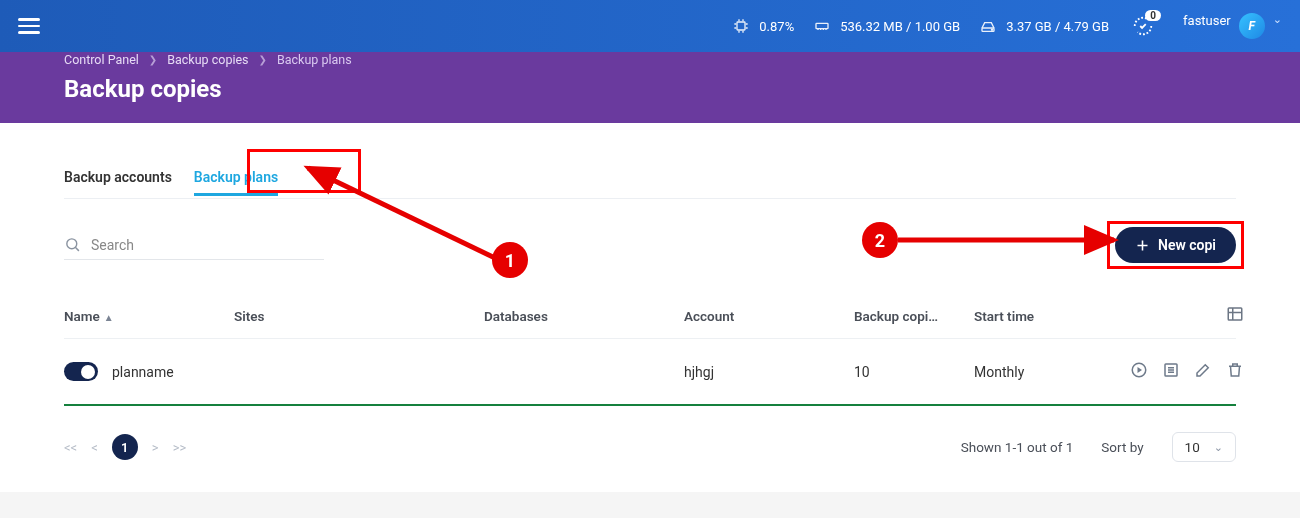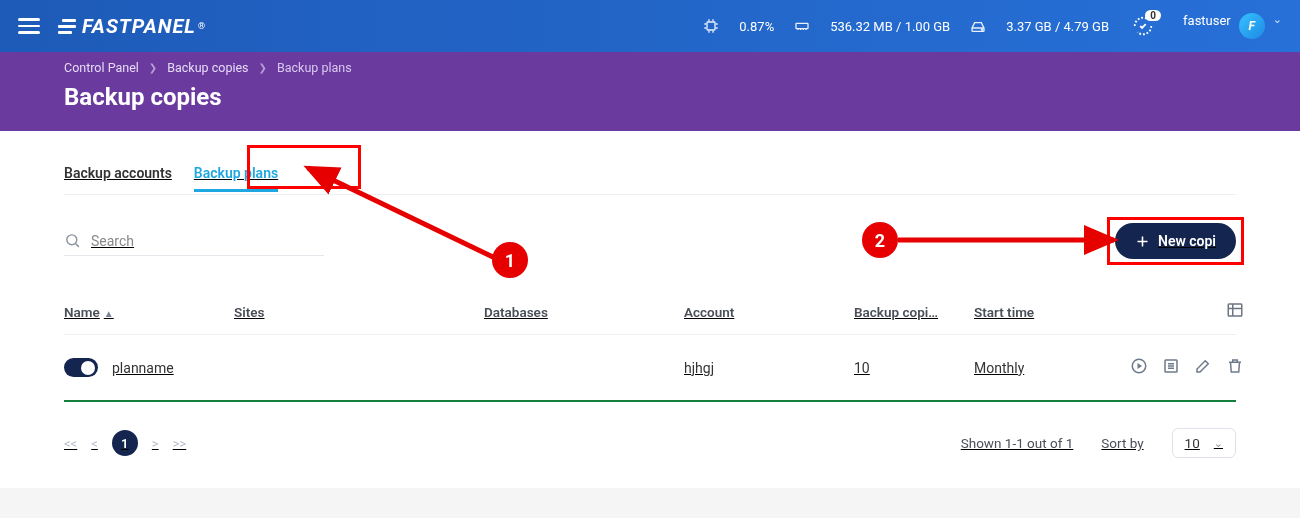--- a/index.html
+++ b/index.html
@@ -16,39 +16,39 @@
 .hamburger { width: 22px; cursor: pointer; margin-right: 18px; }
 .hamburger div { height: 2.5px; background: #fff; margin: 4px 0; border-radius: 2px; }
 .logo { display: flex; align-items: center; font-size: 20px; font-weight: 700; font-style: italic; letter-spacing: 1px; }
 .logo-bars { display: inline-flex; flex-direction: column; gap: 3px; margin-right: 6px; }
 .logo-bars span { display: block; width: 18px; height: 3px; background: #fff; border-radius: 1px; }
 .logo-bars span:nth-child(1){ width: 14px; margin-left: 4px;}
 .logo-bars span:nth-child(3){ width: 14px; }
 .logo sup { font-size: 9px; margin-left: 2px; font-style: normal; }
 .top-spacer { flex: 1; }
 .top-stats { display: flex; align-items: center; gap: 20px; font-size: 13px; }
-.stat { display: flex; align-items: center; gap: 20px; }
+.stat { display: flex; align-items: center; gap: 10px; }
 .stat-icon { width: 16px; height: 16px; opacity: .9; }
 .notif { position: relative; width: 28px; height: 28px; display: flex; align-items: center; justify-content: center; }
 .notif-badge { position: absolute; top: -2px; right: -4px; background: #fff; color: #333; font-size: 10px; border-radius: 10px; padding: 0 5px; font-weight: 700; }
 .user-block { display: flex; align-items: flex-start; gap: 8px; font-size: 13px; margin-left: 6px; }
 .avatar { width: 26px; height: 26px; border-radius: 50%; background: linear-gradient(135deg,#36c2ff,#1e88e5); display: flex; align-items: center; justify-content: center; font-size: 12px; font-weight: 700; font-style: italic; }
 .chevron-down { font-size: 11px; color: #cfe3ff; }
 
 .purple-header {
   background: #6a3a9e;
   color: #fff;
-  padding: 8px 64px 20px;
+  padding: 0 64px 20px;
 }
 .breadcrumb { font-size: 12.5px; color: #d9c9f0; display: flex; align-items: center; gap: 10px; }
 .breadcrumb a { color: #e6dbf5; text-decoration: none; }
 .breadcrumb .sep { color: #b79fd6; font-size: 10px; }
 .page-title { font-size: 24px; font-weight: 700; margin-top: 8px; }
 
-.content { background: #fff; margin: 0; padding: 20px 64px 30px; text-decoration: underline; }
+.content { background: #fff; margin: 0; padding: 32px 64px 30px; }
 
 .tabs { display: flex; gap: 22px; border-bottom: 1px solid #eceff3; position: relative; height: 44px; align-items: center; }
 .tab { font-size: 14px; font-weight: 600; color: #333; padding: 10px 0; cursor: pointer; }
 .tab.active { color: #1ea7e0; position: relative; }
 .tab.active::after { content:''; position: absolute; left:0; right:0; bottom:-1px; height:3px; background:#1ea7e0; }
 .tab-highlight-box { position: absolute; border: 3px solid #ff0000; top: -6px; left: 183px; width: 114px; height: 44px; pointer-events: none; }
 
 .search-row { display: flex; align-items: center; justify-content: space-between; margin-top: 28px; }
 .search-wrap { display: flex; align-items: flex-end; gap: 10px; border-bottom: 1px solid #e3e6ea; padding: 6px 0; width: 260px; }
 .search-wrap input { border: none; outline: none; font-size: 14px; flex:1; color:#333; }
@@ -82,29 +82,20 @@
 .anno-circle { position:absolute; width:36px; height:36px; border-radius:50%; background:#e60000; color:#fff; display:flex; align-items:center; justify-content:center; font-size:18px; font-weight:700; }
 </style>
 </head>
 <body>
 
 <div class="topbar">
   <div class="hamburger">
     <div></div>
       <div></div>
       <div></div>
-  </div>
-  <div class="logo">
-    <span class="logo-bars">
-        <span></span>
-        <span></span>
-        <span></span>
-      </span>
-    <span>FASTPANEL</span>
-      <sup>®</sup>
   </div>
   <div class="top-spacer"></div>
   <div class="top-stats">
     <div class="stat">
       <svg class="stat-icon" viewBox="0 0 24 24" fill="none" stroke="#fff" stroke-width="2">
           <rect x="6" y="6" width="12" height="12" rx="1"></rect>
           <path d="M9 2v3M15 2v3M9 19v3M15 19v3M2 9h3M2 15h3M19 9h3M19 15h3"></path>
         </svg>
       <span>0.87%</span>
     </div>

